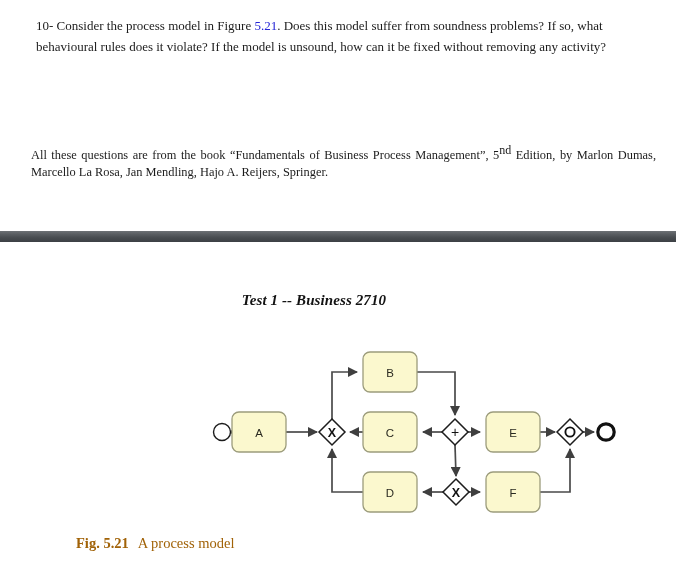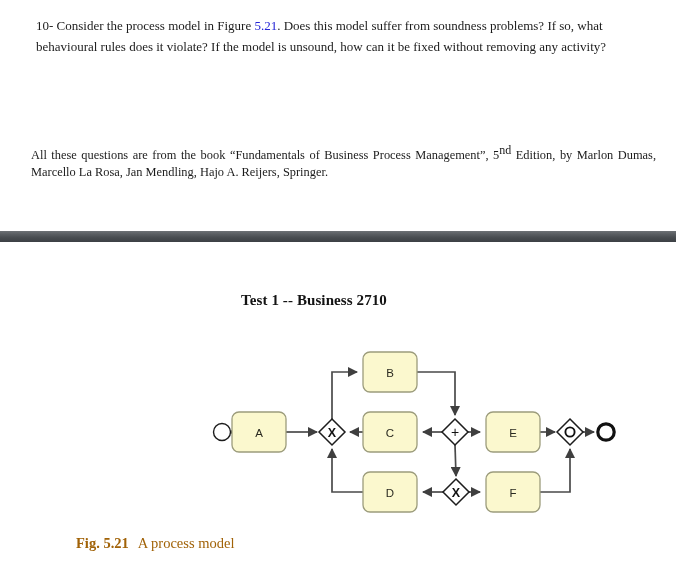--- a/index.html
+++ b/index.html
@@ -68,20 +68,21 @@
 
   
   #test-title {
     position: absolute;
     left: 0;
     top: 292px;
     width: 628px;
     text-align: center;
     font-size: 15px;
     font-weight: bold;
+    font-style: italic;
     letter-spacing: 0.1px;
     color: #131313;
   }
 
   
   #diagram-wrap {
     position: absolute;
     left: 0;
     top: 338px;
     width: 676px;

